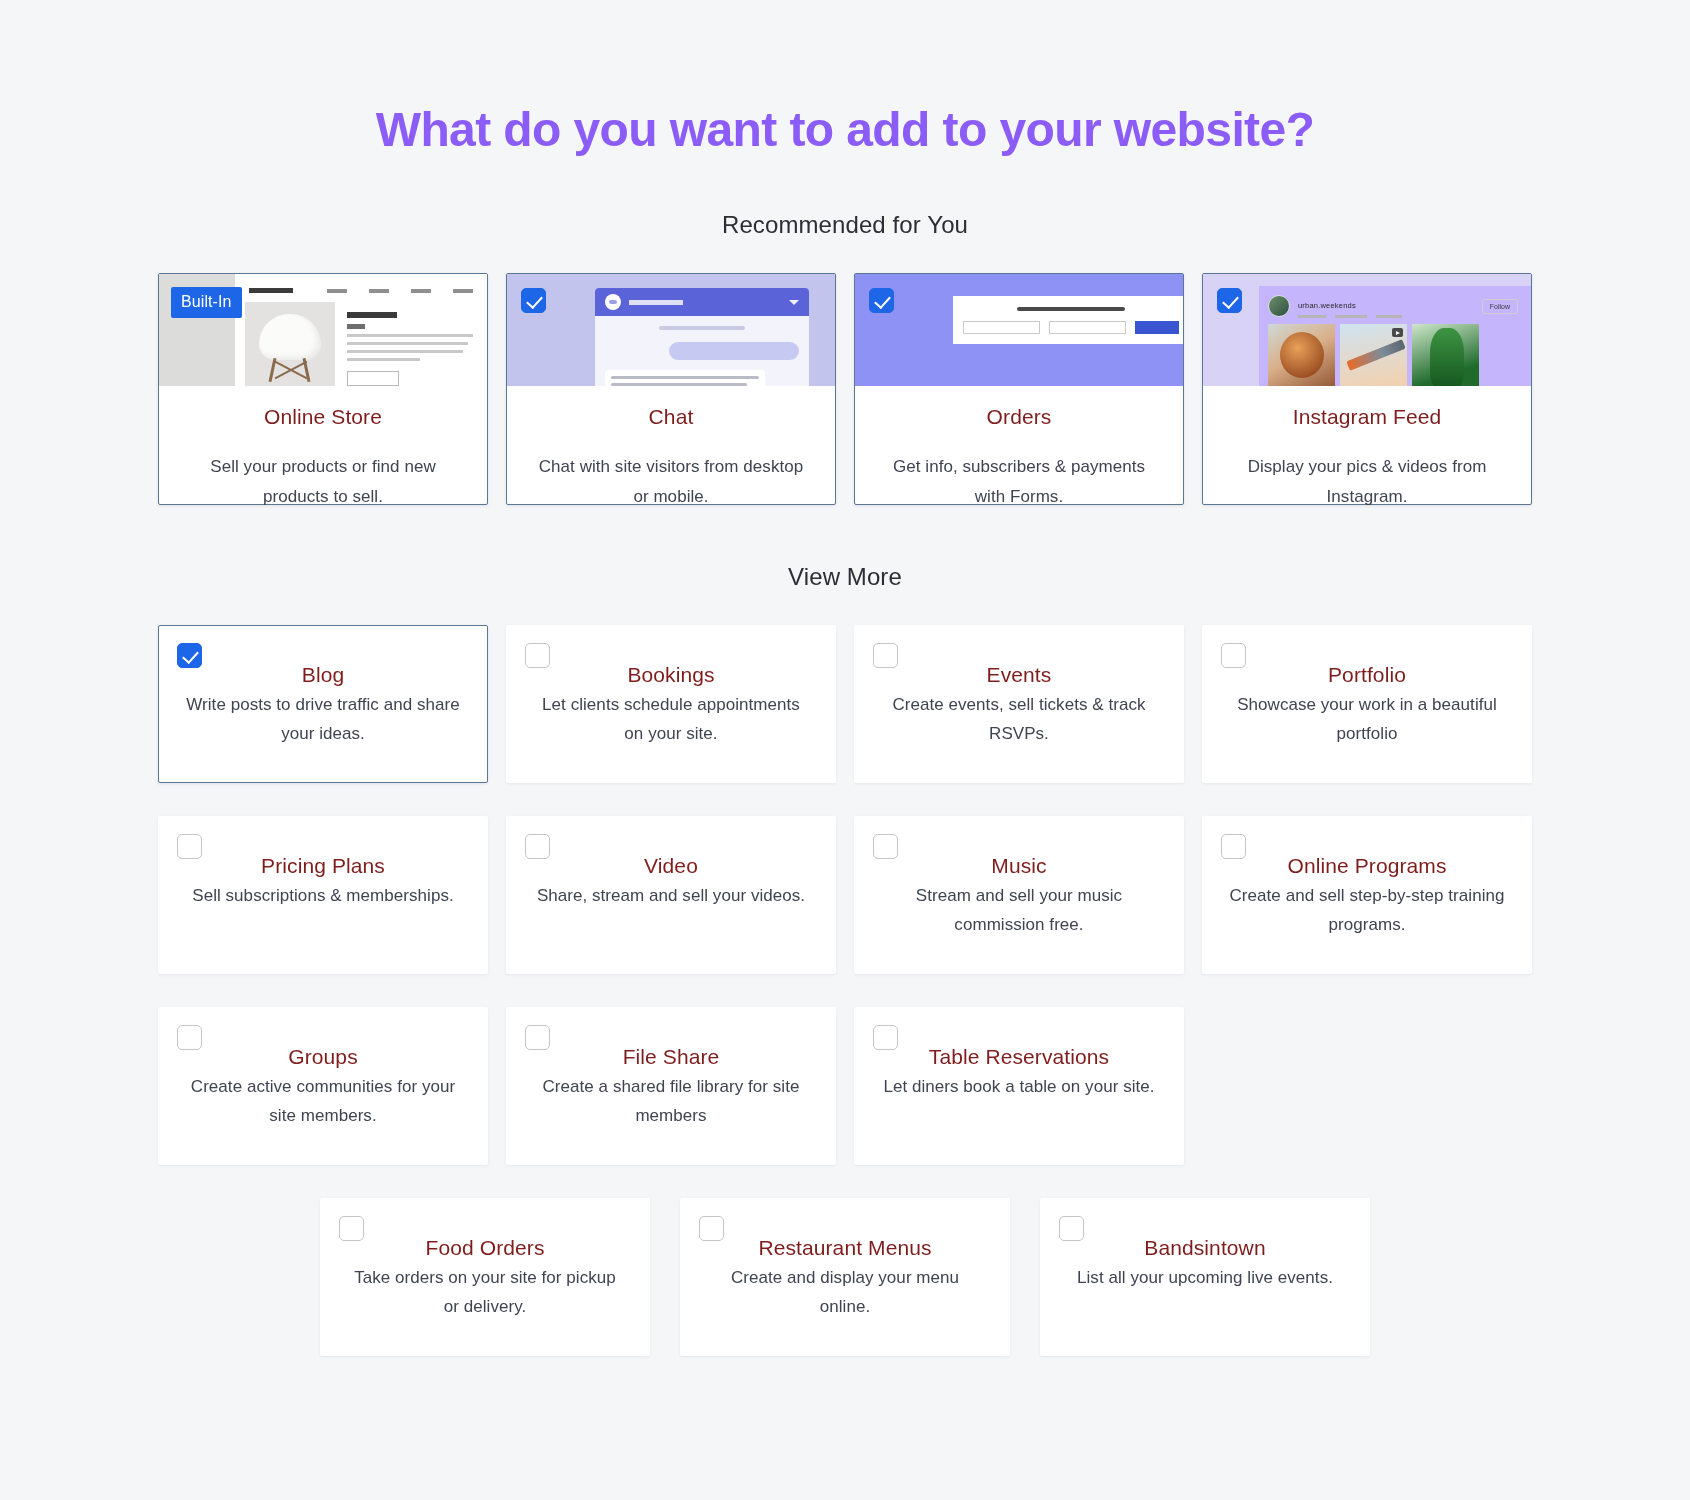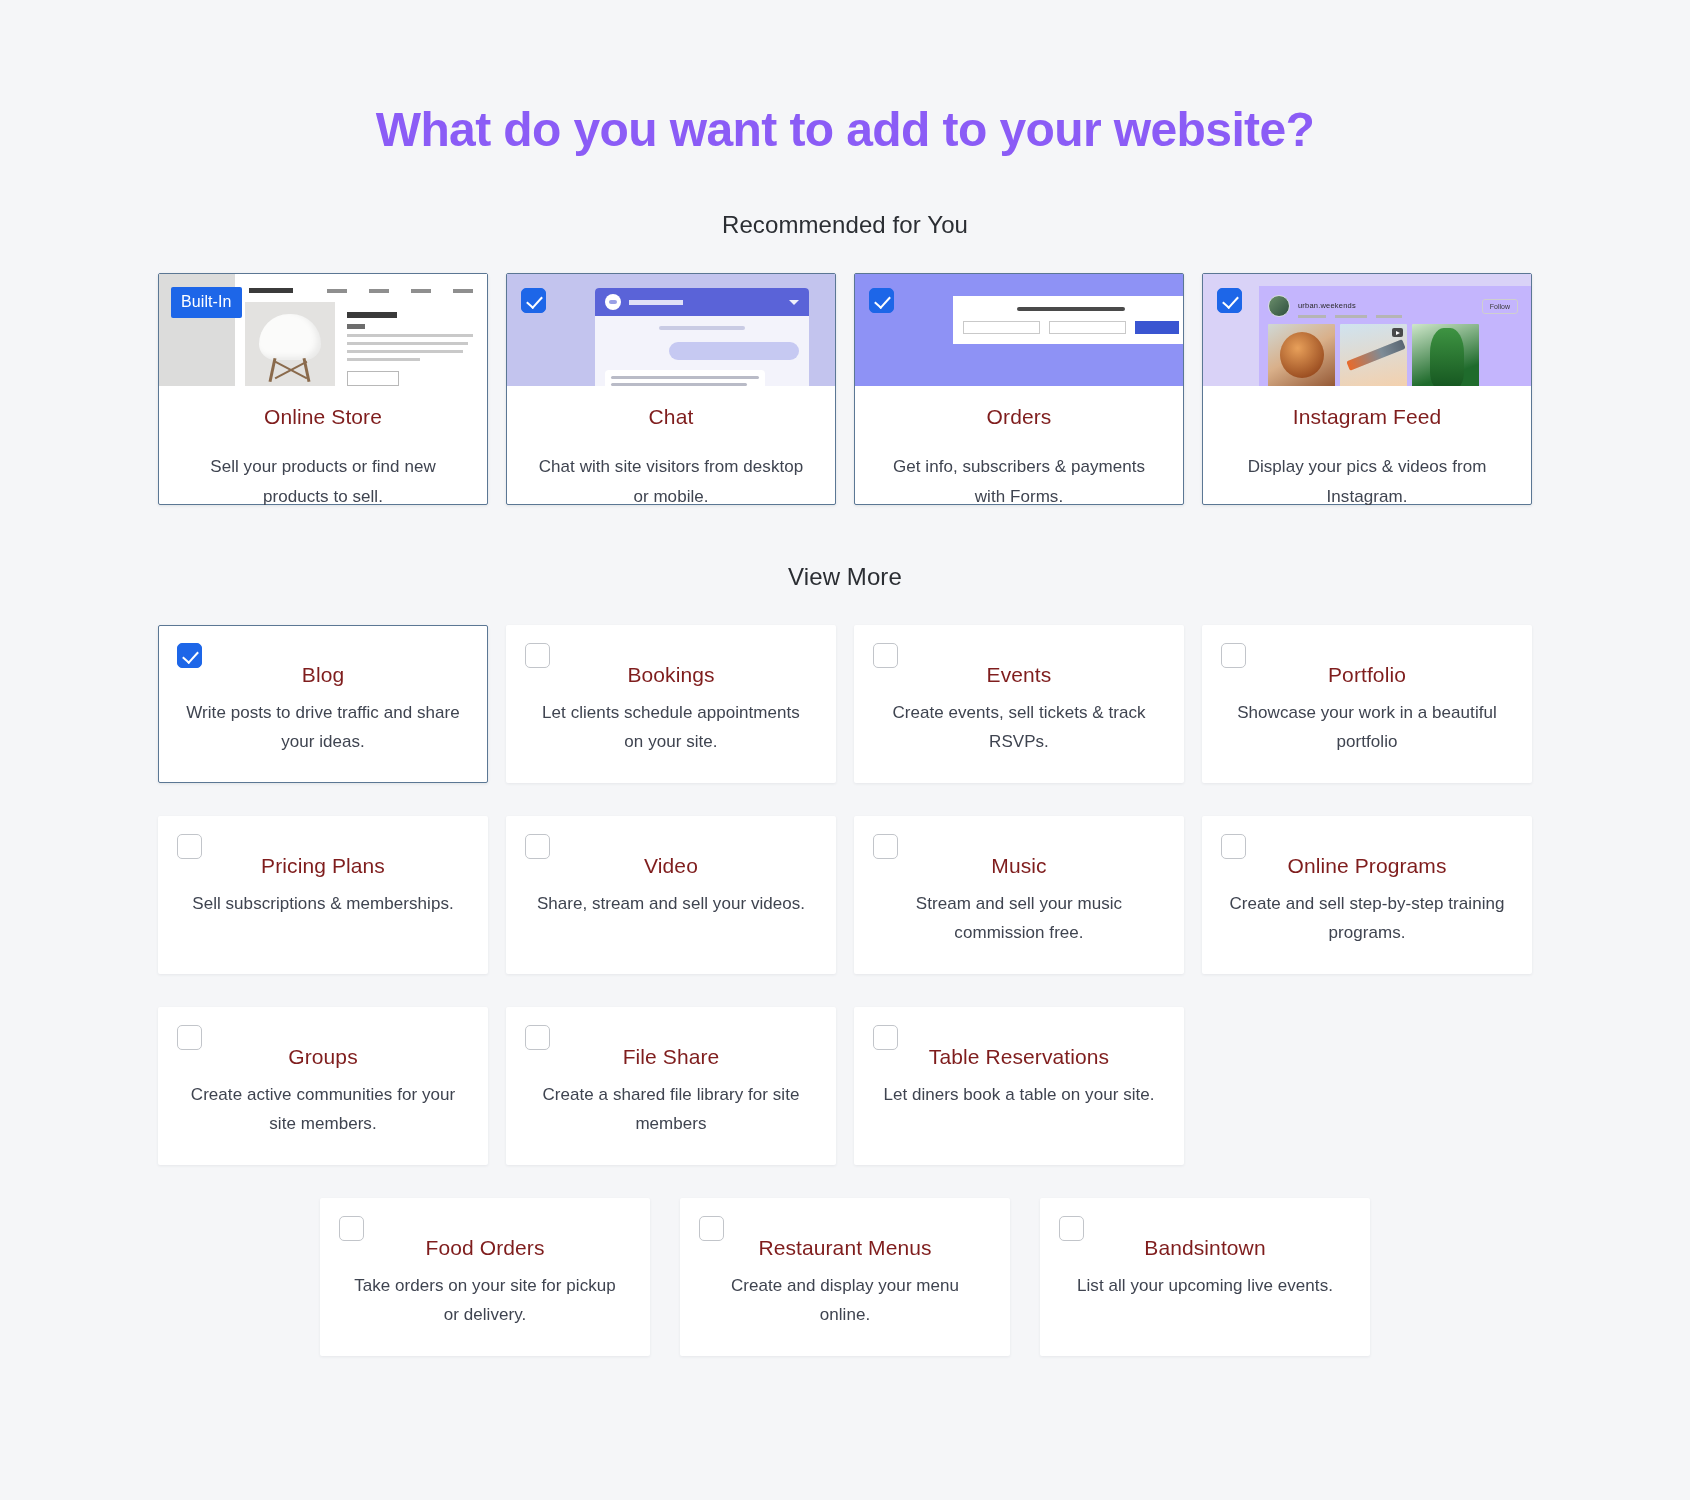--- a/index.html
+++ b/index.html
@@ -108,21 +108,21 @@
     height: 158px;
     padding: 0 24px;
     text-align: center;
     position: relative;
   }
   .card.small .card-title {
     padding-top: 36px;
     font-size: 21px;
   }
   .card.small .card-desc {
-    margin-top: 12px;
+    margin-top: 4px;
     font-size: 17px;
     line-height: 1.68;
   }
 
   
   .checkbox {
     position: absolute;
     width: 25px;
     height: 25px;
     border-radius: 5px;

